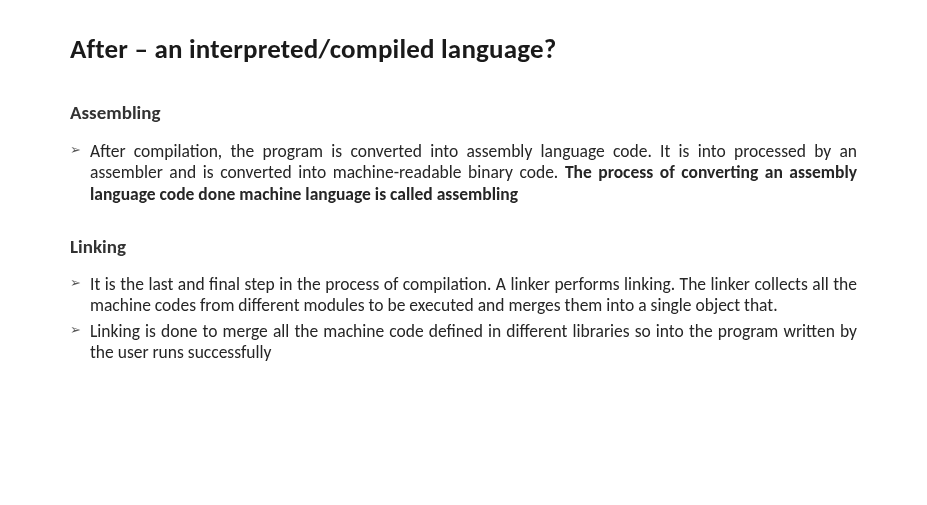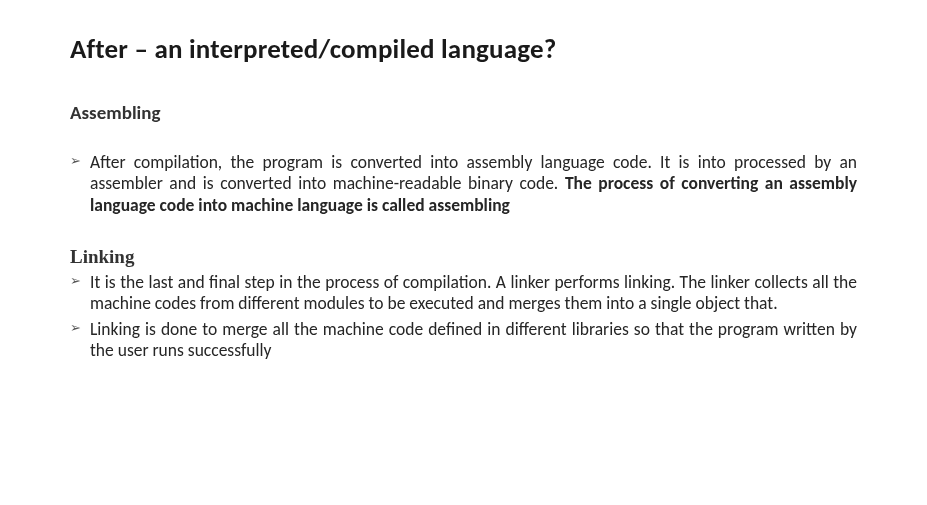--- a/index.html
+++ b/index.html
@@ -19,25 +19,24 @@
       font-size: 27px;
       font-weight: 700;
       color: #1a1a1a;
       margin-bottom: 36px;
       letter-spacing: 0.2px;
     }
     .section-heading {
       font-size: 19px;
       font-weight: 700;
       color: #333333;
-      margin-bottom: 28px;
+      margin-bottom: 17px;
     }
     .section-heading.tight {
-      margin-bottom: 4px;
-      font-family: Liberation Serif, serif;
+      margin-bottom: 16px;
     }
     .bullet-block {
       margin-bottom: 30px;
     }
     .bullet-item {
       position: relative;
       padding-left: 20px;
       font-size: 17.5px;
       line-height: 1.22;
       color: #262626;
@@ -59,28 +58,28 @@
 </head>
 <body>
 
 <h1 class="slide-title">After – an interpreted/compiled language?</h1>
 
 <h2 class="section-heading">Assembling</h2>
 
 <div class="bullet-block">
   <div class="bullet-item">
     <span class="bullet-marker">➢</span>
-    <span>After compilation, the program is converted into assembly language code. It is into processed by an assembler and is converted into machine-readable binary code. </span><span class="bold-inline">The process of converting an assembly language code into machine language is called assembling</span>
+    <span>After compilation, the program is converted into assembly language code. It is into processed by an assembler and is converted into machine-readable binary code. </span><span class="bold-inline">The process of converting an assembly language code done machine language is called assembling</span>
   </div>
 </div>
 
 <h2 class="section-heading tight">Linking</h2>
 
 <div class="bullet-block">
   <div class="bullet-item">
     <span class="bullet-marker">➢</span>
     <span>It is the last and final step in the process of compilation. A linker performs linking. The linker collects all the machine codes from different modules to be executed and merges them into a single object that.</span>
   </div>
   <div class="bullet-item">
     <span class="bullet-marker">➢</span>
-    <span>Linking is done to merge all the machine code defined in different libraries so that the program written by the user runs successfully</span>
+    <span>Linking is done to merge all the machine code defined in different libraries so into the program written by the user runs successfully</span>
   </div>
 </div>
 
 </body></html>

